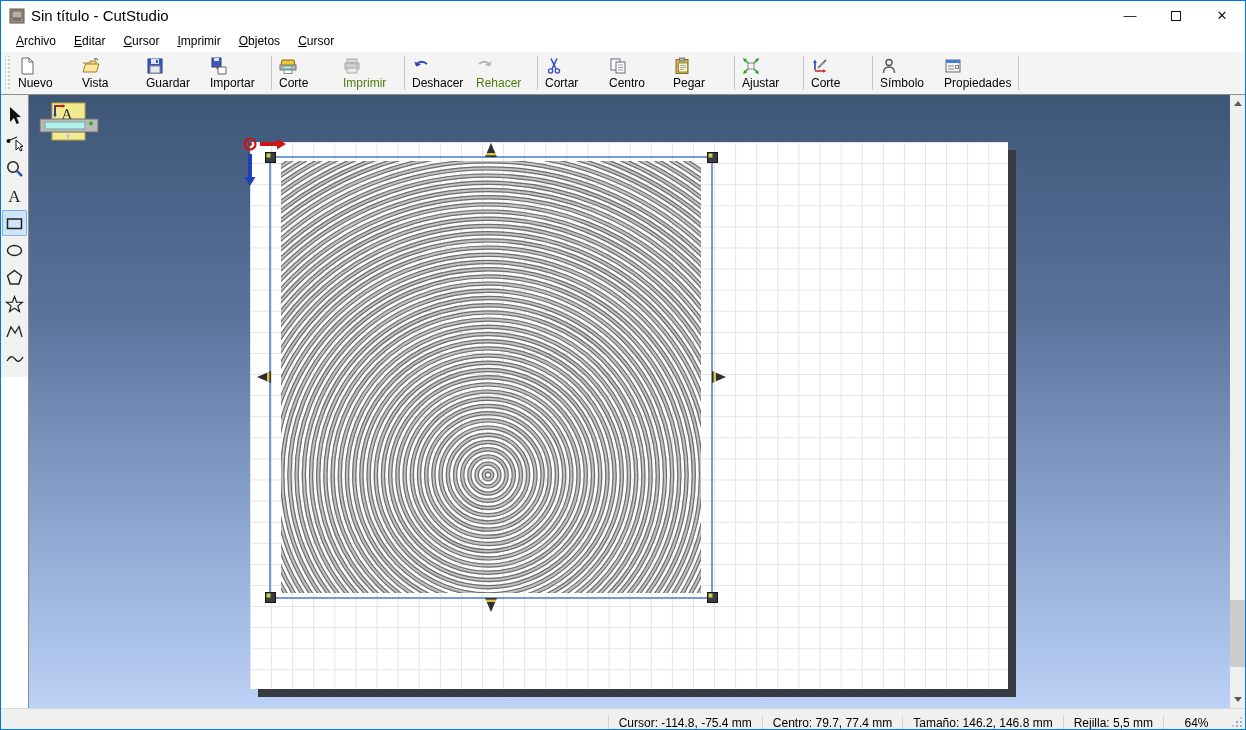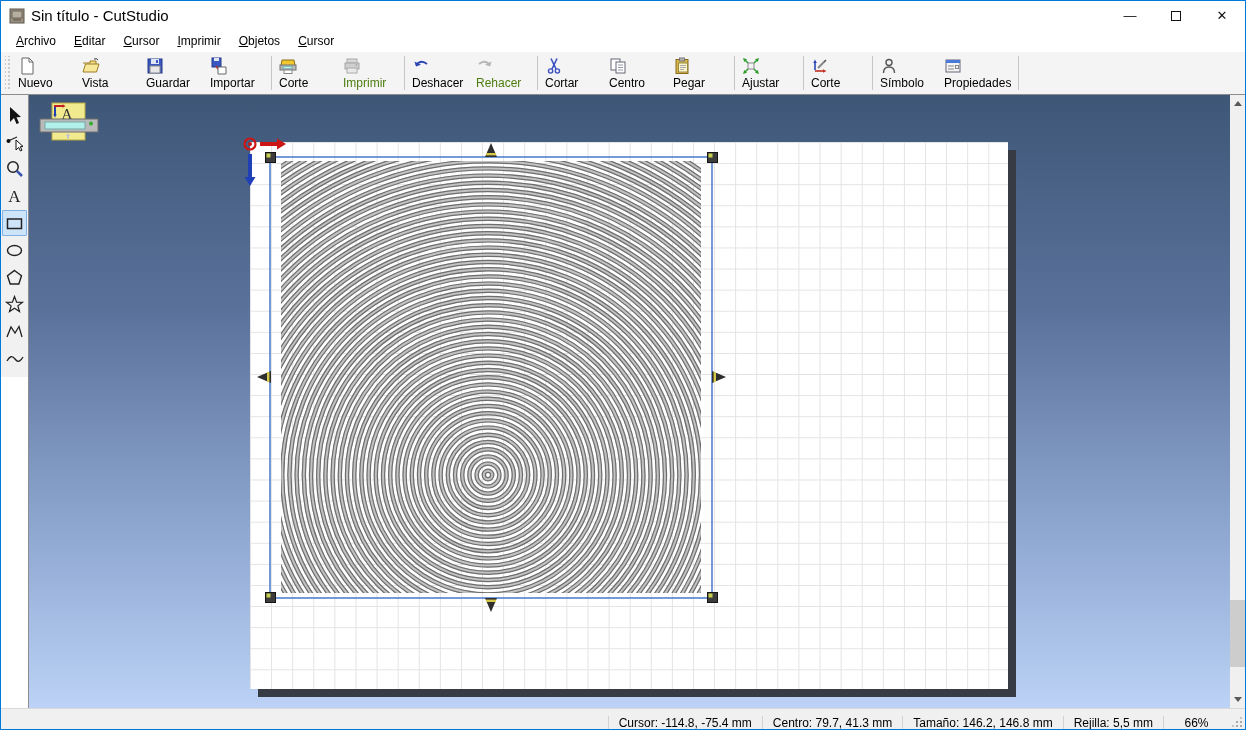--- a/index.html
+++ b/index.html
@@ -539,20 +539,20 @@
       <div class="vs-thumb"></div>
       <div class="vs-arrow vs-down">
           <span class="tri-down"></span>
         </div>
     </div>
   </div>
 
   <div class="statusbar">
     <div class="sb-spacer"></div>
     <div class="sb-panel">Cursor: -114.8, -75.4 mm</div>
-    <div class="sb-panel">Centro: 79.7, 41.3 mm</div>
+    <div class="sb-panel">Centro: 79.7, 77.4 mm</div>
     <div class="sb-panel">Tamaño: 146.2, 146.8 mm</div>
     <div class="sb-panel">Rejilla: 5,5 mm</div>
-    <div class="sb-panel sb-zoom">66%</div>
+    <div class="sb-panel sb-zoom">64%</div>
     <div class="sb-grip"></div>
   </div>
 
 </div>
 
 </body></html>

